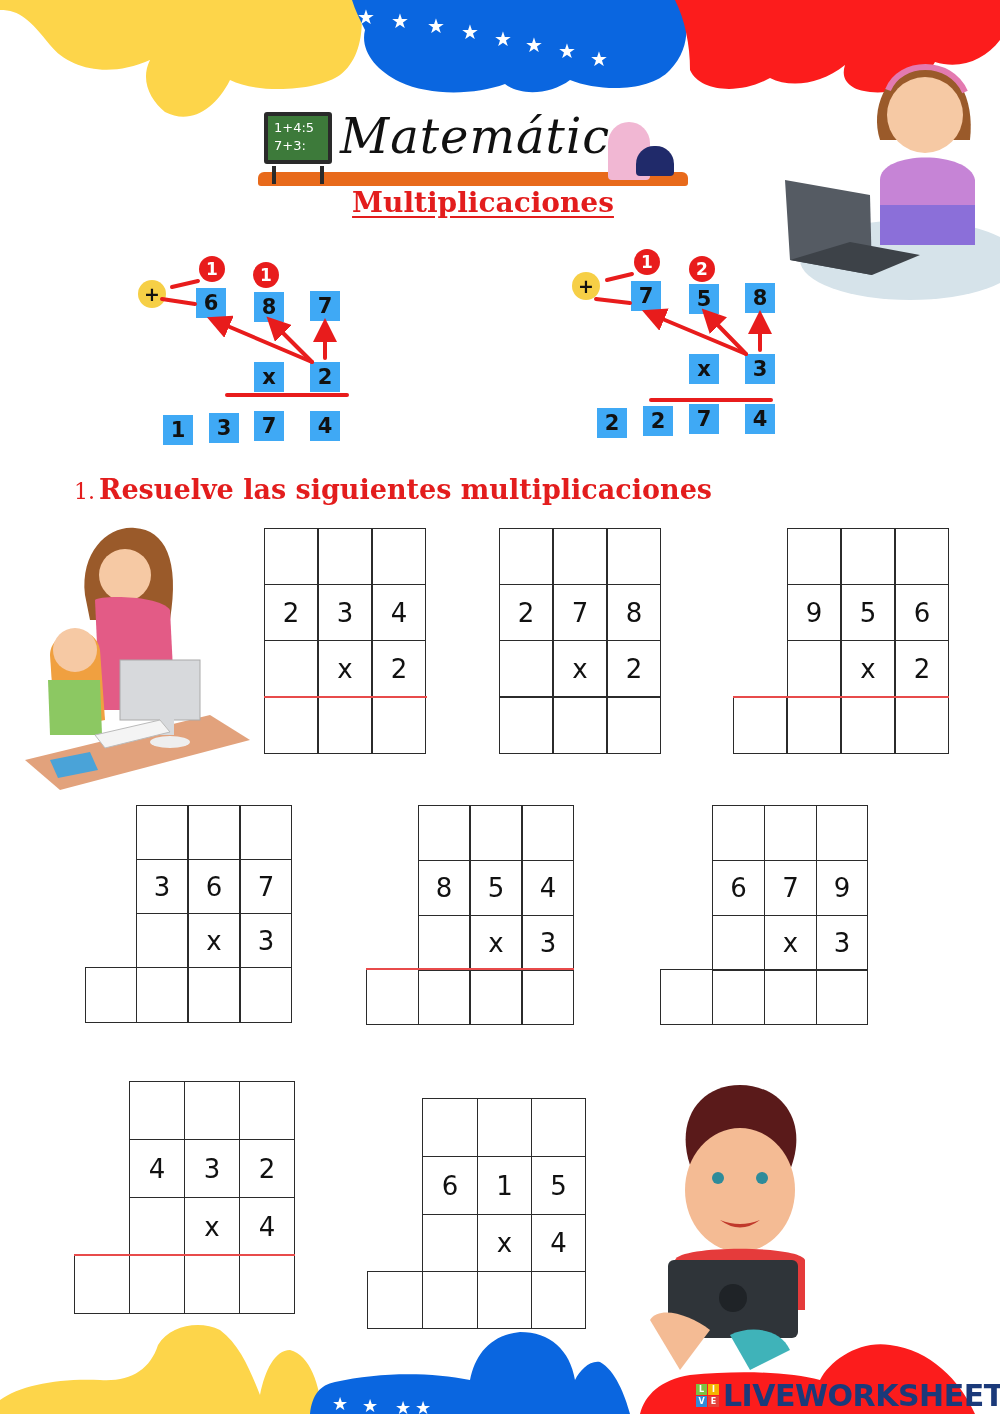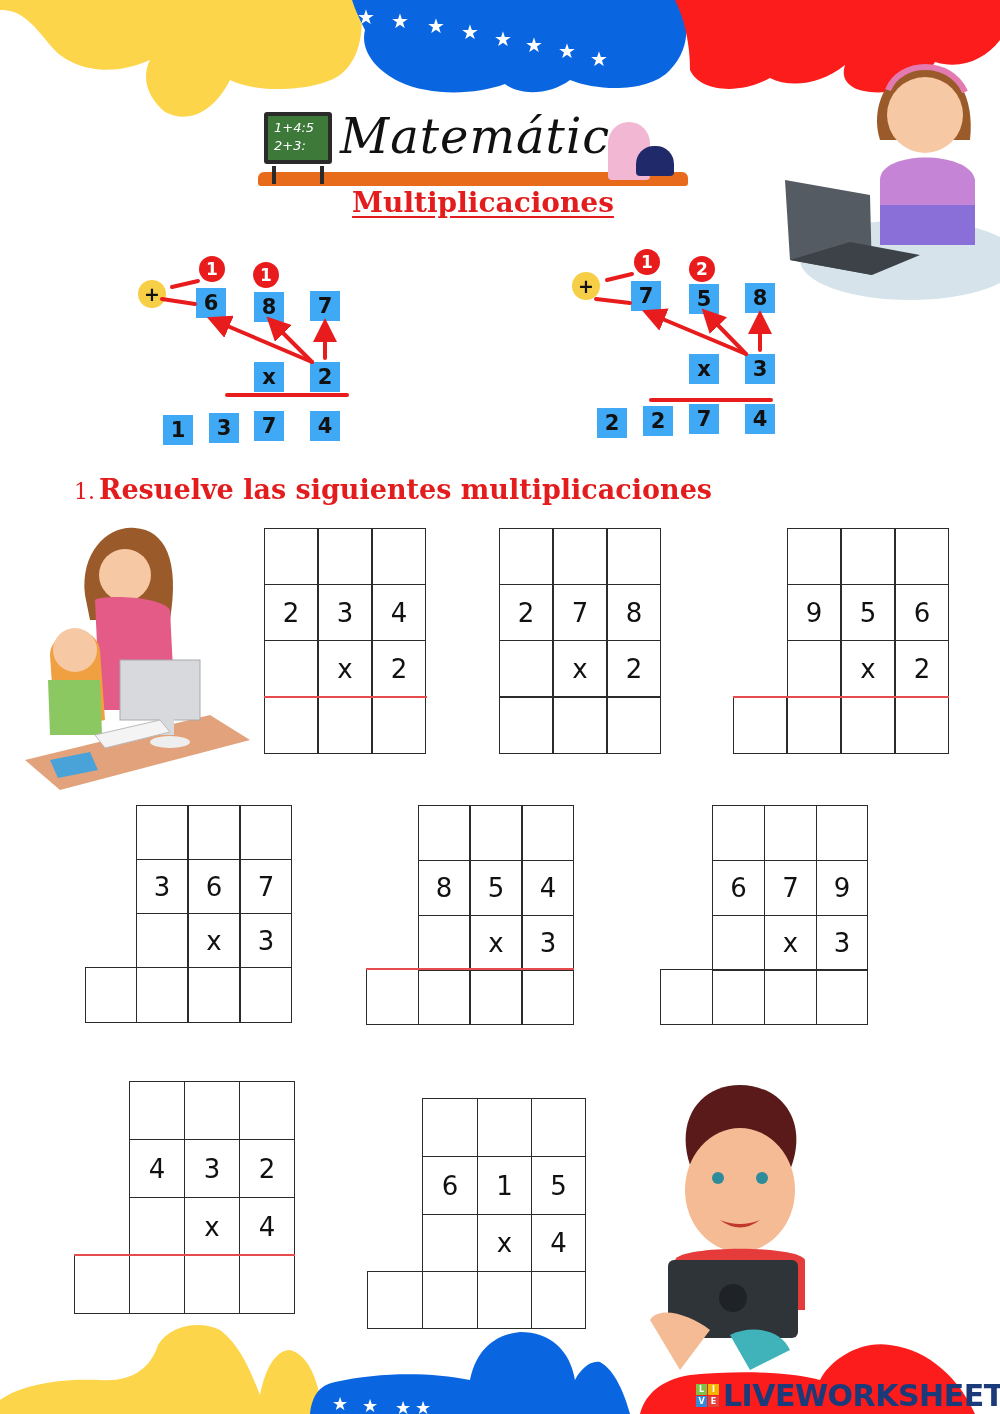--- a/index.html
+++ b/index.html
@@ -8,21 +8,21 @@
       background: #ffffff;
       font-family: "DejaVu Sans", sans-serif;
     }
     .abs { position: absolute; }
     
     .blob { position: absolute; }
     
     .banner { position: absolute; left: 258px; top: 104px; width: 430px; height: 84px; }
     .banner-stripe { position: absolute; left: 0; top: 68px; width: 430px; height: 14px; background: #e86a1b; border-radius: 6px 6px 3px 3px; }
     .chalkboard { position: absolute; left: 6px; top: 8px; width: 68px; height: 52px; background: #3d7a3a; border: 4px solid #2a2a2a; border-radius: 3px; color: #fff; font-family: "DejaVu Sans", sans-serif; font-size: 13px; line-height: 18px; padding: 3px 0 0 6px; box-sizing: border-box; }
-    .chalk-line { white-space: nowrap; font-style: italic; }
+    .chalk-line { white-space: nowrap; }
     .board-leg { position: absolute; width: 4px; height: 18px; background: #2a2a2a; top: 62px; }
     .title-script { position: absolute; left: 82px; top: 4px; font-family: "DejaVu Serif", serif; font-style: italic; font-size: 48px; color: #111; letter-spacing: 1px; }
     .ghost { position: absolute; left: 350px; top: 18px; width: 42px; height: 58px; background: #f1b7d3; border-radius: 21px 21px 4px 4px; }
     .plant { position: absolute; left: 378px; top: 42px; width: 38px; height: 30px; background: #202a6a; border-radius: 18px 18px 4px 4px; }
     .subtitle {
       position: absolute; left: 0; top: 186px; width: 966px; text-align: center;
       font-family: "DejaVu Serif", serif; font-weight: bold; font-size: 28px; color: #e31d1d;
       text-decoration: underline; text-underline-offset: 4px;
     }
     
@@ -98,21 +98,21 @@
     <text x="415" y="1414" font-size="18" font-family="DejaVu Sans, sans-serif">★</text>
   </g>
 
   <path d="M640,1414 C645,1395 660,1380 690,1375 C740,1370 790,1372 820,1380 C830,1360 860,1340 890,1345 C930,1350 960,1380 975,1414 Z" fill="#fc1c1c"></path>
 </svg>
 
 <div class="banner">
   <div class="banner-stripe"></div>
   <div class="chalkboard">
     <div class="chalk-line">1+4:5</div>
-    <div class="chalk-line">2+3:</div>
+    <div class="chalk-line">7+3:</div>
   </div>
   <div class="board-leg" style="left:14px;"></div>
   <div class="board-leg" style="left:62px;"></div>
   <div class="title-script">Matemática</div>
   <div class="ghost"></div>
   <div class="plant"></div>
 </div>
 <div class="subtitle">Multiplicaciones</div>
 
 <svg class="abs" style="left:760px;top:30px;" width="240" height="270" viewBox="0 0 240 270">

